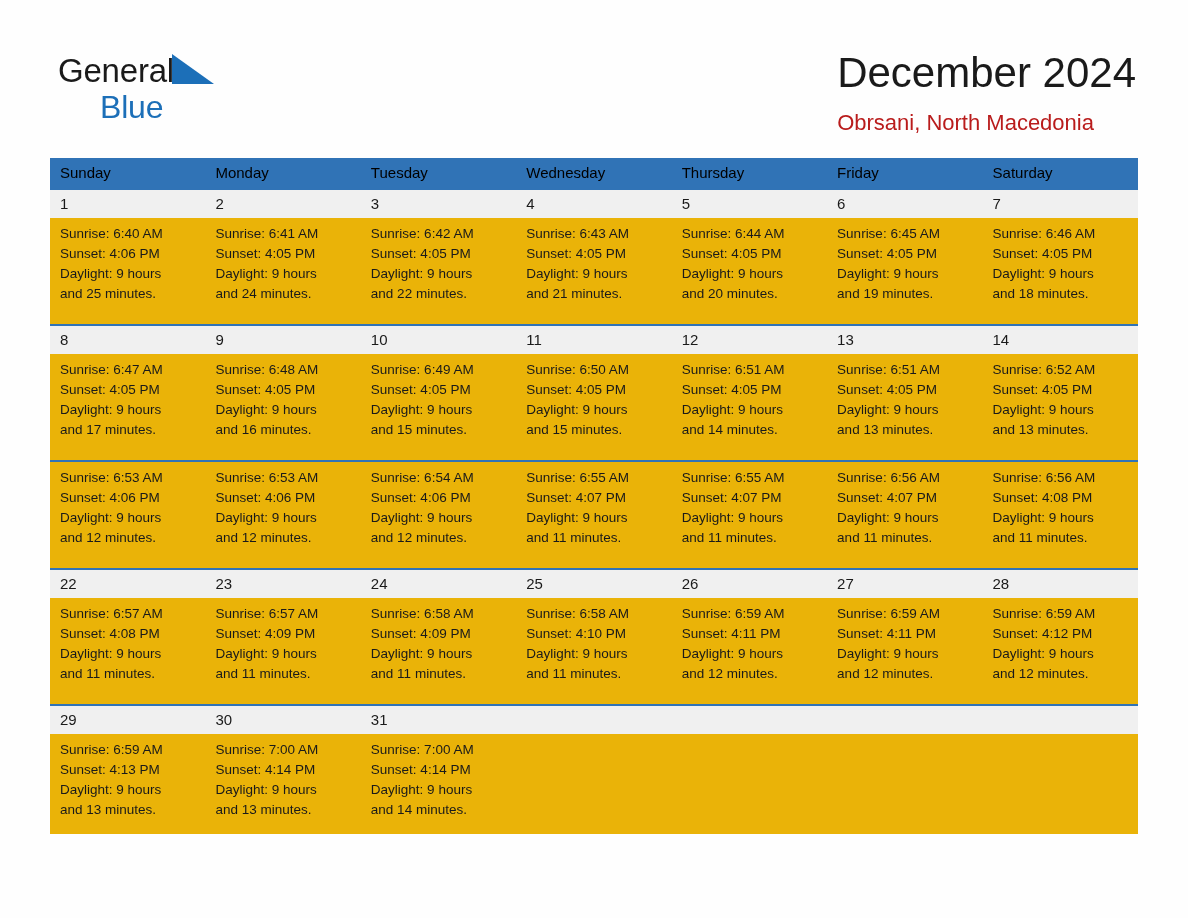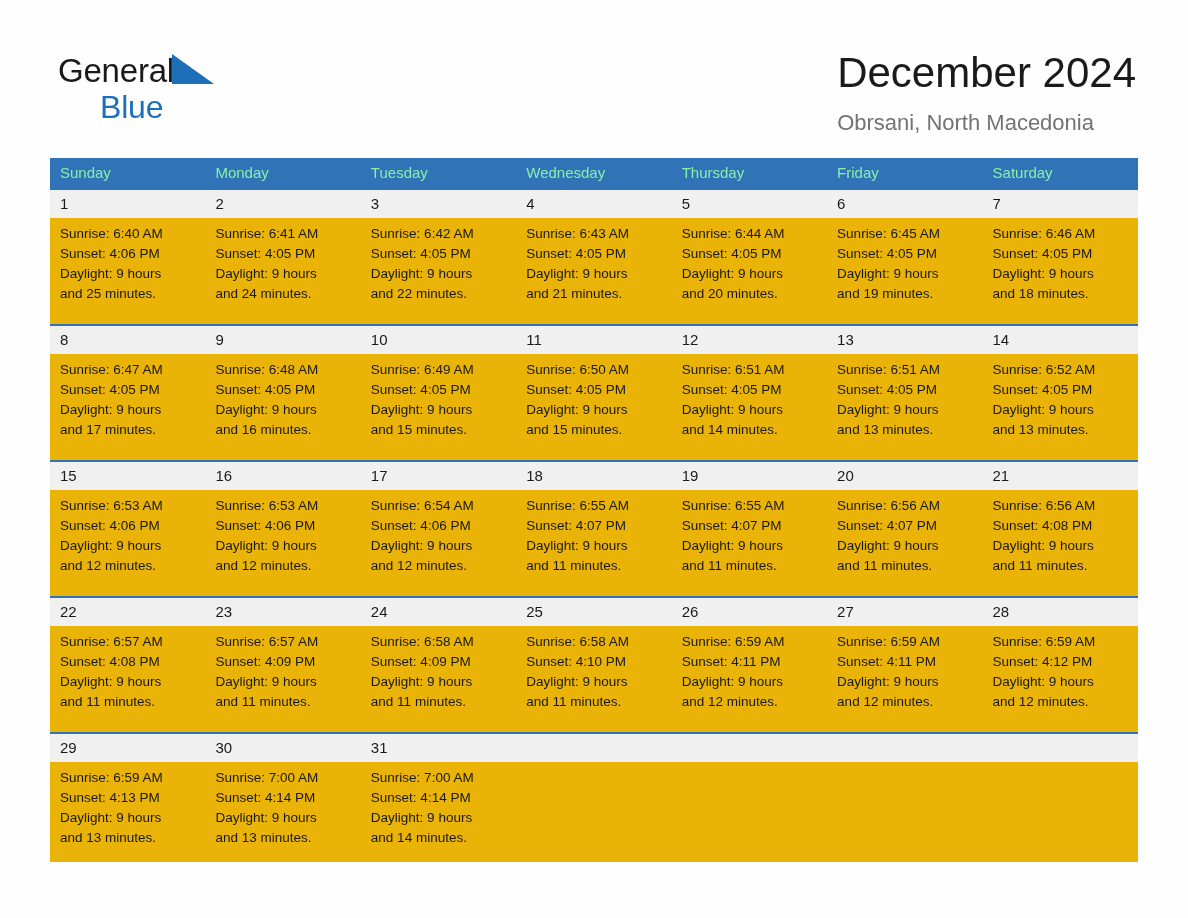--- a/index.html
+++ b/index.html
@@ -79,41 +79,41 @@
   .month-title {
     font-size: 42px;
     font-weight: 400;
     color: #1a1a1a;
     line-height: 50px;
     white-space: nowrap;
   }
   .location-title {
     font-size: 22px;
     font-weight: 400;
-    color: #737373;
+    color: #b91c1c;
     line-height: 30px;
     margin-top: 10px;
     white-space: nowrap;
   }
 
   
   .calendar {
     position: absolute;
     left: 50px;
     top: 158px;
     width: 1088px;
   }
   .cal-header {
     display: flex;
     background: #3073B6;
     height: 30px;
   }
   .cal-header .hcell {
     flex: 1 1 0;
-    color: #86efac;
+    color: #000000;
     font-size: 15px;
     line-height: 30px;
     padding-left: 10px;
     box-sizing: border-box;
     white-space: nowrap;
     overflow: hidden;
   }
   .week {
     border-top: 2px solid #3073B6;
   }
@@ -294,29 +294,20 @@
         <div class="bcell">
           <div class="line">Sunrise: 6:52 AM</div>
           <div class="line">Sunset: 4:05 PM</div>
           <div class="line">Daylight: 9 hours</div>
           <div class="line">and 13 minutes.</div>
         </div>
       </div>
     </div>
 
     <div class="week">
-      <div class="week-numbers">
-        <div class="ncell">15</div>
-        <div class="ncell">16</div>
-        <div class="ncell">17</div>
-        <div class="ncell">18</div>
-        <div class="ncell">19</div>
-        <div class="ncell">20</div>
-        <div class="ncell">21</div>
-      </div>
       <div class="week-body">
         <div class="bcell">
           <div class="line">Sunrise: 6:53 AM</div>
           <div class="line">Sunset: 4:06 PM</div>
           <div class="line">Daylight: 9 hours</div>
           <div class="line">and 12 minutes.</div>
         </div>
         <div class="bcell">
           <div class="line">Sunrise: 6:53 AM</div>
           <div class="line">Sunset: 4:06 PM</div>

